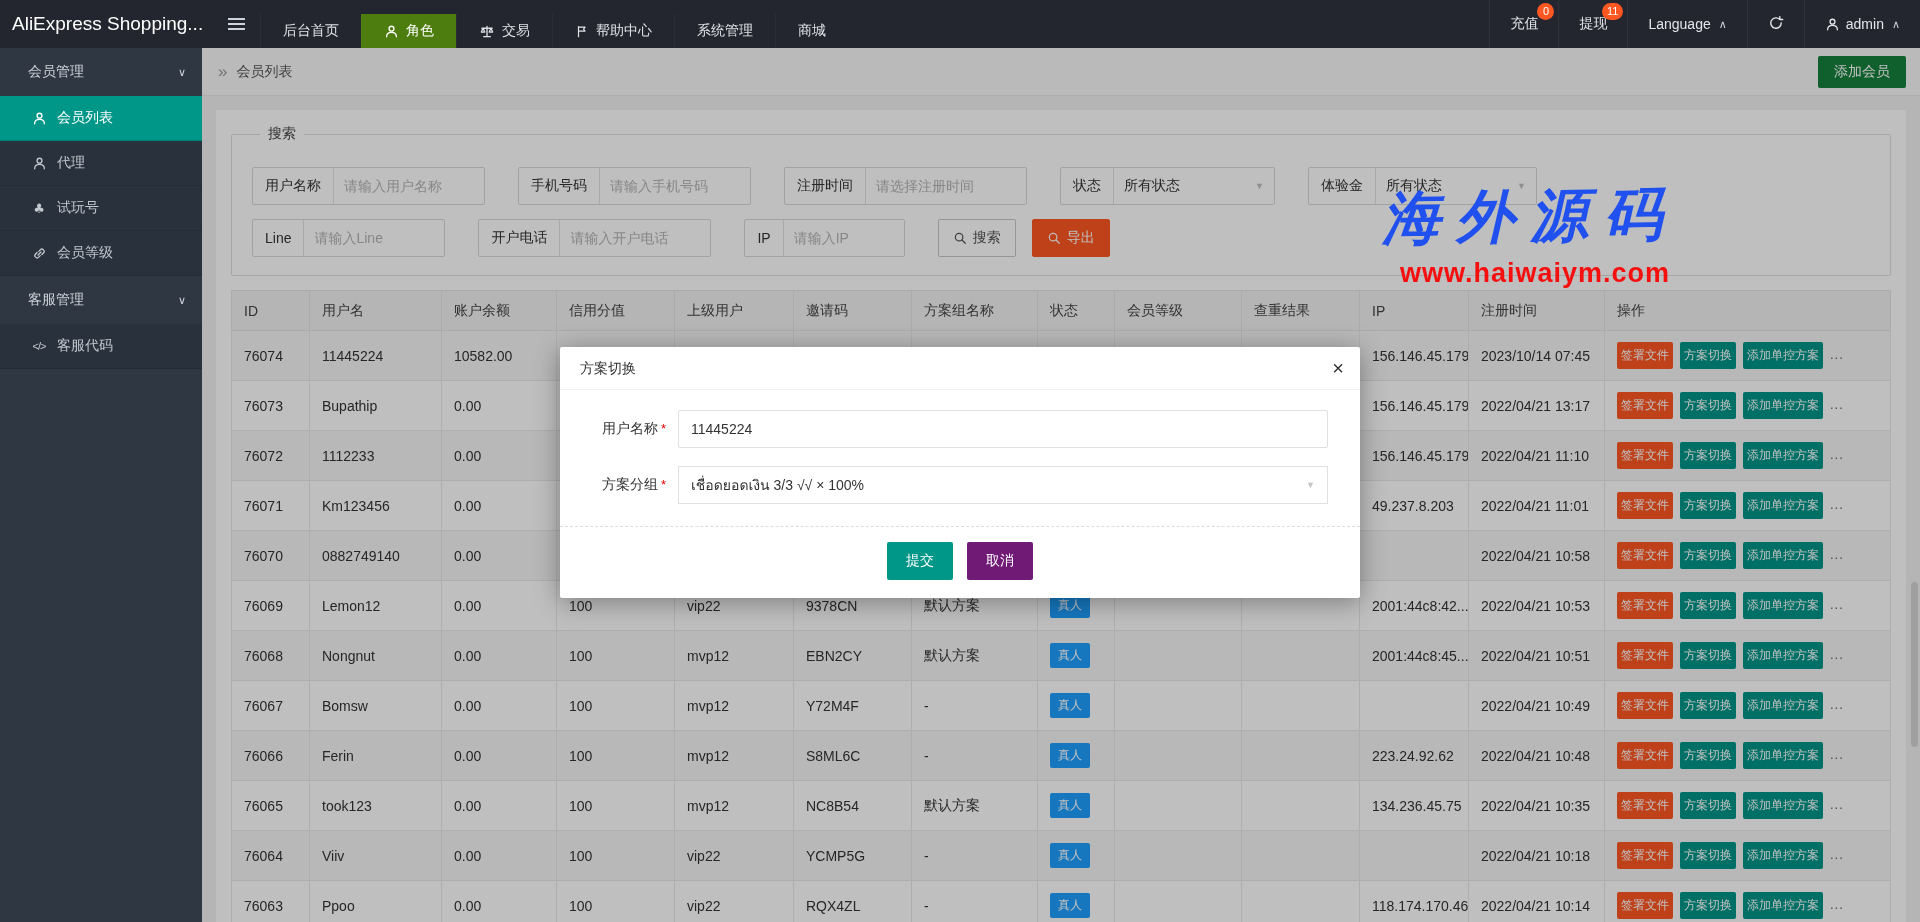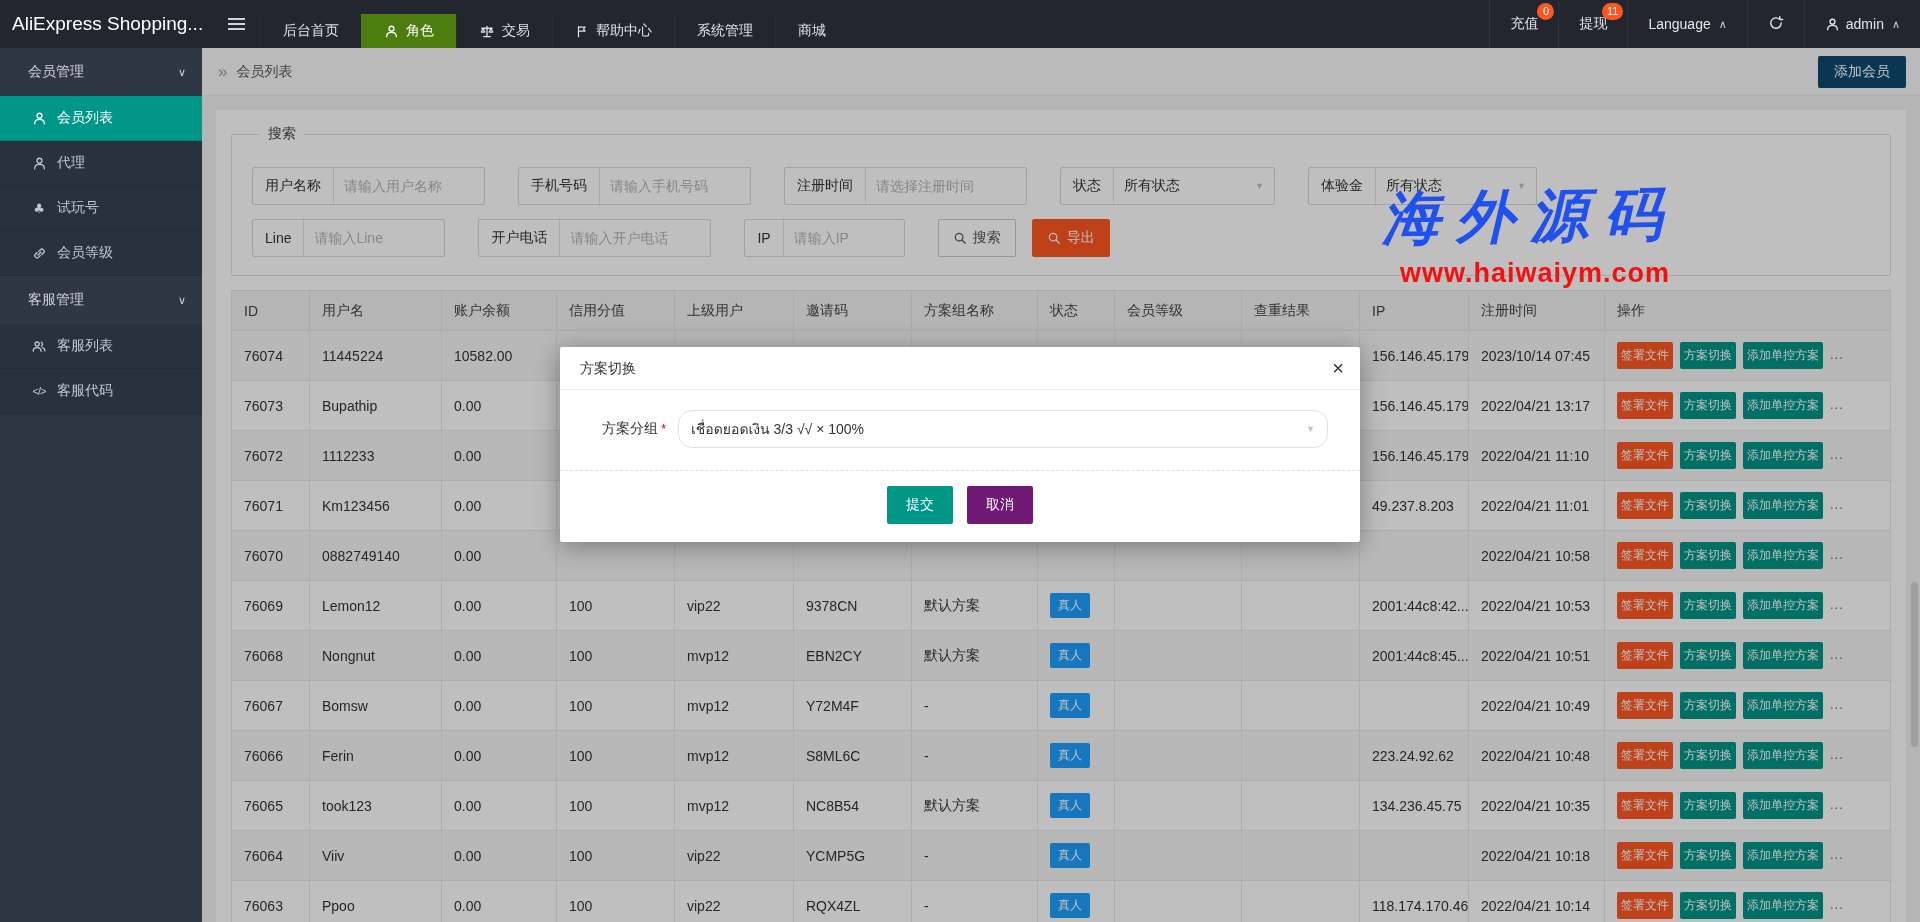--- a/index.html
+++ b/index.html
@@ -29,21 +29,21 @@
   .side-item.active { background:#009688; color:#fff; }
   .side-item .s-icon { width:18px; display:flex; justify-content:center; color:#c3c8cf; font-size:13px; }
   .side-item.active .s-icon { color:#fff; }
   .code-glyph { font-size:11px; letter-spacing:-1px; }
 
   
   .main { position:absolute; left:202px; top:48px; right:0; bottom:0; background:#f2f2f2; overflow:hidden; }
   .crumbbar { height:48px; background:#f9f9f9; border-bottom:1px solid #e8e8e8; display:flex; align-items:center; padding:0 16px; position:relative; }
   .crumb-arrow { color:#999; font-size:17px; margin-right:9px; }
   .crumb-title { color:#555; font-size:14px; }
-  .add-member-btn { position:absolute; right:14px; top:8px; height:32px; padding:0 16px; background:#0c4a6e; color:#fff; border:none; border-radius:2px; font-size:14px; cursor:pointer; font-family:inherit; }
+  .add-member-btn { position:absolute; right:14px; top:8px; height:32px; padding:0 16px; background:#15803d; color:#fff; border:none; border-radius:2px; font-size:14px; cursor:pointer; font-family:inherit; }
 
   .card { margin:14px; background:#fff; padding:15px; min-height:820px; position:relative; }
 
   
   fieldset.search-box { border:1px solid #dedede; border-radius:2px; padding:10px 20px 18px; }
   fieldset.search-box legend { font-size:14px; color:#444; padding:0 8px; margin-left:8px; }
   .search-row { display:flex; align-items:center; margin-top:14px; }
   .fgroup { display:flex; align-items:stretch; height:38px; border:1px solid #d9d9d9; border-radius:2px; margin-right:33px; background:#fff; }
   .fgroup .flabel { display:flex; align-items:center; padding:0 12px; font-size:14px; color:#333; border-right:1px solid #e2e2e2; white-space:nowrap; }
   .fgroup input { border:none; outline:none; padding:0 10px; font-size:14px; color:#333; font-family:inherit; background:transparent; }
@@ -78,21 +78,21 @@
 
   
   .modal { position:absolute; left:560px; top:347px; width:800px; background:#fff; z-index:100; border-radius:2px; box-shadow:0 4px 26px rgba(0,0,0,0.35); }
   .modal-head { height:43px; line-height:43px; padding:0 20px; font-size:14px; color:#333; border-bottom:1px solid #f0f0f0; position:relative; }
   .modal-close { position:absolute; right:16px; top:0; font-size:20px; color:#333; cursor:pointer; line-height:43px; }
   .modal-body { padding:20px 30px 0; }
   .m-row { display:flex; align-items:center; margin-bottom:18px; }
   .m-label { width:76px; text-align:right; font-size:14px; color:#333; flex:none; }
   .req { color:#e60000; margin-left:3px; font-size:13px; }
   .m-input { margin-left:12px; width:650px; height:38px; border:1px solid #e0e0e0; border-radius:2px; padding:0 12px; font-size:14px; color:#333; font-family:inherit; outline:none; }
-  .m-select { margin-left:12px; width:650px; height:38px; border:1px solid #e0e0e0; border-radius:14px; padding:0 12px; font-size:14px; color:#333; display:flex; align-items:center; cursor:pointer; }
+  .m-select { margin-left:12px; width:650px; height:38px; border:1px solid #e0e0e0; border-radius:0; padding:0 12px; font-size:14px; color:#333; display:flex; align-items:center; cursor:pointer; }
   .m-select .caret { margin-left:auto; font-size:9px; color:#c4c4c4; }
   .modal-foot { border-top:1px dashed #dcdcdc; margin-top:22px; padding:15px 0 18px; display:flex; justify-content:center; gap:14px; }
   .mbtn { height:38px; padding:0 19px; border:none; border-radius:2px; color:#fff; font-size:14px; cursor:pointer; font-family:inherit; }
   .mbtn.teal { background:#009688; }
   .mbtn.orange { background:#701a75; }
 </style>
 </head>
 <body>
 
 <div class="topbar">
@@ -205,29 +205,20 @@
       <span class="s-icon">
         <svg width="15" height="15" viewBox="0 0 16 16" fill="none" stroke="currentColor" stroke-width="1.4" stroke-linecap="round" stroke-linejoin="round">
           <path d="M6.4 9.6l3.2-3.2M5.4 6.9L3.8 8.5a2.4 2.4 0 0 0 3.4 3.4l1.6-1.6M10.6 9.1l1.6-1.6a2.4 2.4 0 0 0-3.4-3.4L7.2 5.7"></path>
         </svg>
       </span>
       <span>会员等级</span>
     </div>
     <div class="side-group">
       <span>客服管理</span>
       <span class="chev">∨</span>
-    </div>
-    <div class="side-item">
-      <span class="s-icon">
-        <svg width="16" height="15" viewBox="0 0 16 16" fill="none" stroke="currentColor" stroke-width="1.4" stroke-linecap="round" stroke-linejoin="round">
-          <circle cx="6" cy="5.4" r="2.2"></circle>
-          <path d="M1.8 13c0-2.4 1.9-3.9 4.2-3.9S10.2 10.6 10.2 13M10.5 3.5a2.2 2.2 0 0 1 0 4M12 9.3c1.4.5 2.3 1.8 2.3 3.4"></path>
-        </svg>
-      </span>
-      <span>客服列表</span>
     </div>
     <div class="side-item">
       <span class="s-icon">
         <span class="code-glyph">&lt;/&gt;</span>
       </span>
       <span>客服代码</span>
     </div>
   </div>
 
 <div class="main">
@@ -532,20 +523,24 @@
   <div class="wm2">www.haiwaiym.com</div>
 </div>
 
 <div class="modal">
   <div class="modal-head">
     <span>方案切换</span>
     <span class="modal-close">×</span>
   </div>
   <div class="modal-body">
     <div class="m-row">
+      <span class="m-label"><span>用户名称</span><span class="req">*</span></span>
+      <input class="m-input" value="11445224" style="">
+    </div>
+    <div class="m-row">
       <span class="m-label"><span>方案分组</span><span class="req">*</span></span>
       <div class="m-select">
         <span>เชื่อดยอดเงิน 3/3 √√ × 100%</span>
         <span class="caret">▼</span>
       </div>
     </div>
   </div>
   <div class="modal-foot">
     <button class="mbtn teal">提交</button>
     <button class="mbtn orange">取消</button>

